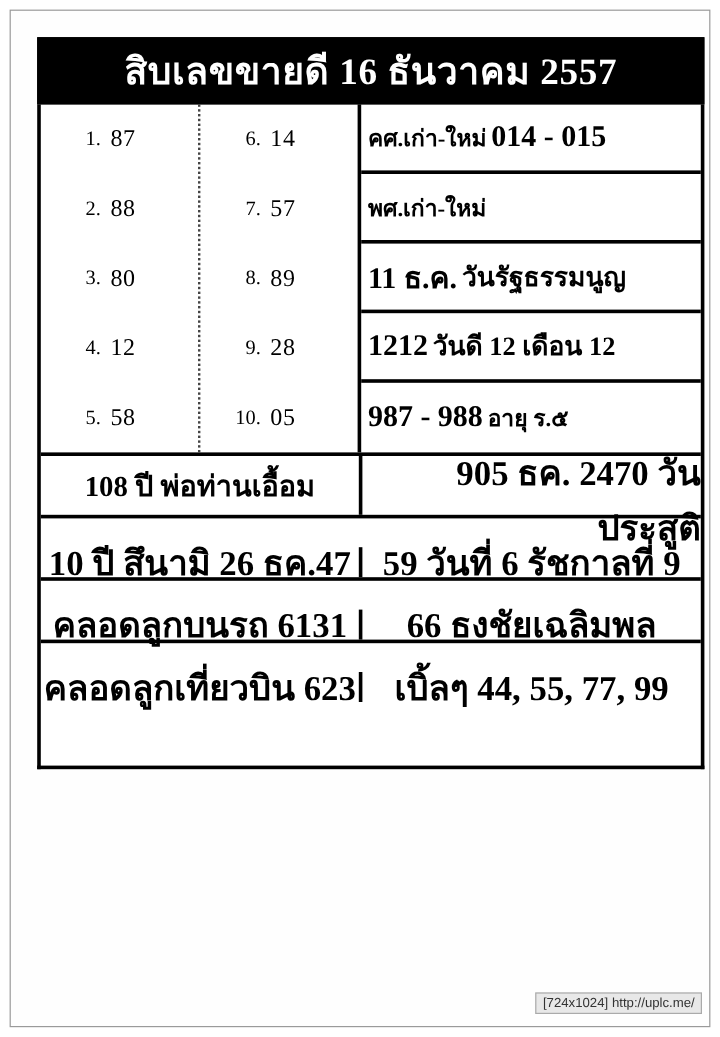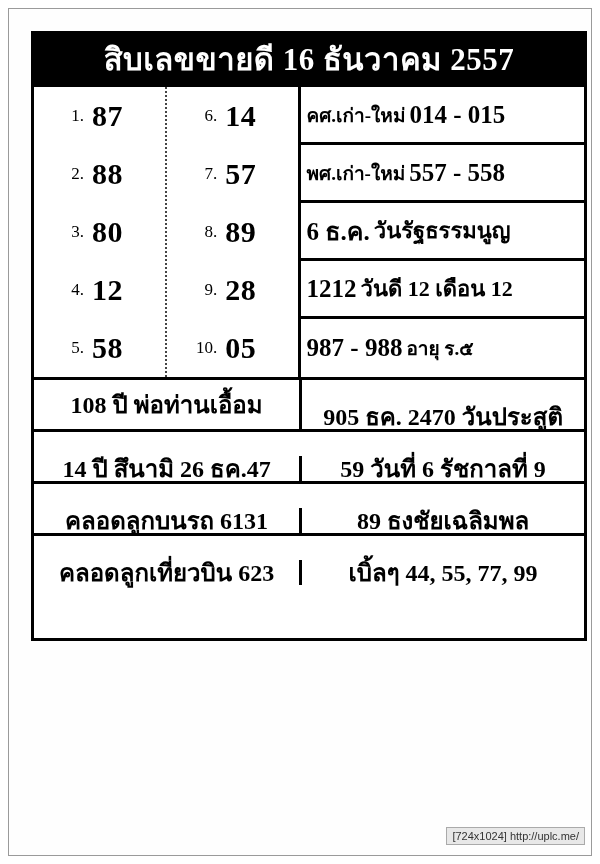--- a/index.html
+++ b/index.html
@@ -93,22 +93,22 @@
     box-sizing: border-box;
   }
   .idx {
     font-size: 17px;
     width: 34px;
     text-align: right;
     padding-right: 8px;
     color: #000;
   }
   .val {
-    font-size: 30px;
-    font-weight: bold;
+    font-size: 20px;
+    font-weight: normal;
     letter-spacing: 0.5px;
   }
   .rightcol {
     width: 285px;
     box-sizing: border-box;
   }
   .rrow {
     height: 58px;
     box-sizing: border-box;
     display: flex;
@@ -144,21 +144,21 @@
     box-sizing: border-box;
     display: flex;
     align-items: center;
     justify-content: center;
     text-align: right;
     font-weight: bold;
   }
   .lcell.left { width: 271px; border-right: 3px solid #000; }
   .lcell.right { width: 285px; }
   .t24 { font-size: 24px; }
-  .t22 { font-size: 24px; margin-top: 24px; }
+  .t22 { font-size: 29px; margin-top: 24px; }
 
   
   .footer {
     position: absolute;
     right: 6px;
     bottom: 10px;
     background: #e8e8e8;
     border: 1px solid #aaa;
     font-family: "Liberation Sans", sans-serif;
     font-size: 11px;
@@ -230,24 +230,23 @@
 
           <div class="rightcol">
             <div class="rrow">
               <span class="r-small">คศ.เก่า-ใหม่</span>
               <span class="gap"></span>
               <span class="r-big">014 - 015</span>
             </div>
             <div class="rrow">
               <span class="r-small">พศ.เก่า-ใหม่</span>
               <span class="gap"></span>
-              <span class="r-big">557 - 558</span>
-            </div>
-            <div class="rrow">
-              <span class="r-big">6 ธ.ค.</span>
+            </div>
+            <div class="rrow">
+              <span class="r-big">11 ธ.ค.</span>
               <span class="gap"></span>
               <span class="r-mid">วันรัฐธรรมนูญ</span>
             </div>
             <div class="rrow">
               <span class="r-big">1212</span>
               <span class="gap"></span>
               <span class="r-mid">วันดี 12 เดือน 12</span>
             </div>
             <div class="rrow">
               <span class="r-big">987 - 988</span>
@@ -256,26 +255,26 @@
             </div>
           </div>
 
         </div>
 
         <div class="lrow">
           <div class="lcell left t24">108 ปี พ่อท่านเอื้อม</div>
           <div class="lcell right t22">905 ธค. 2470 วันประสูติ</div>
         </div>
         <div class="lrow">
-          <div class="lcell left t22">14 ปี สึนามิ 26 ธค.47</div>
+          <div class="lcell left t22">10 ปี สึนามิ 26 ธค.47</div>
           <div class="lcell right t22">59 วันที่ 6 รัชกาลที่ 9</div>
         </div>
         <div class="lrow">
           <div class="lcell left t22">คลอดลูกบนรถ 6131</div>
-          <div class="lcell right t22">89 ธงชัยเฉลิมพล</div>
+          <div class="lcell right t22">66 ธงชัยเฉลิมพล</div>
         </div>
         <div class="lrow">
           <div class="lcell left t22">คลอดลูกเที่ยวบิน 623</div>
           <div class="lcell right t22">เบิ้ลๆ 44, 55, 77, 99</div>
         </div>
 
       </div>
     </div>
 
     <div class="footer">[724x1024] http://uplc.me/</div>

